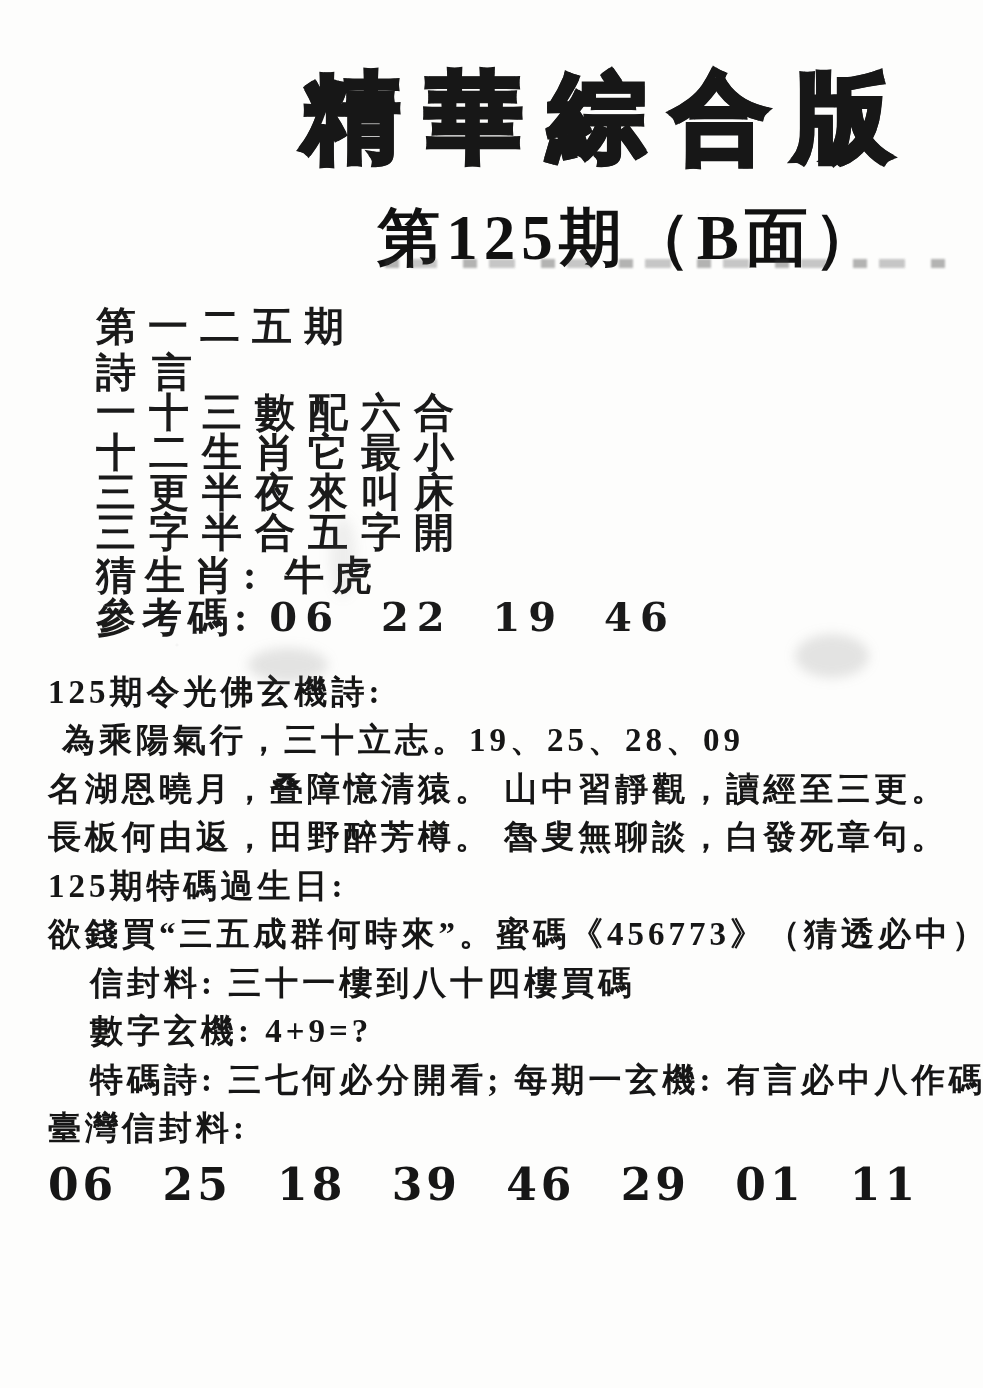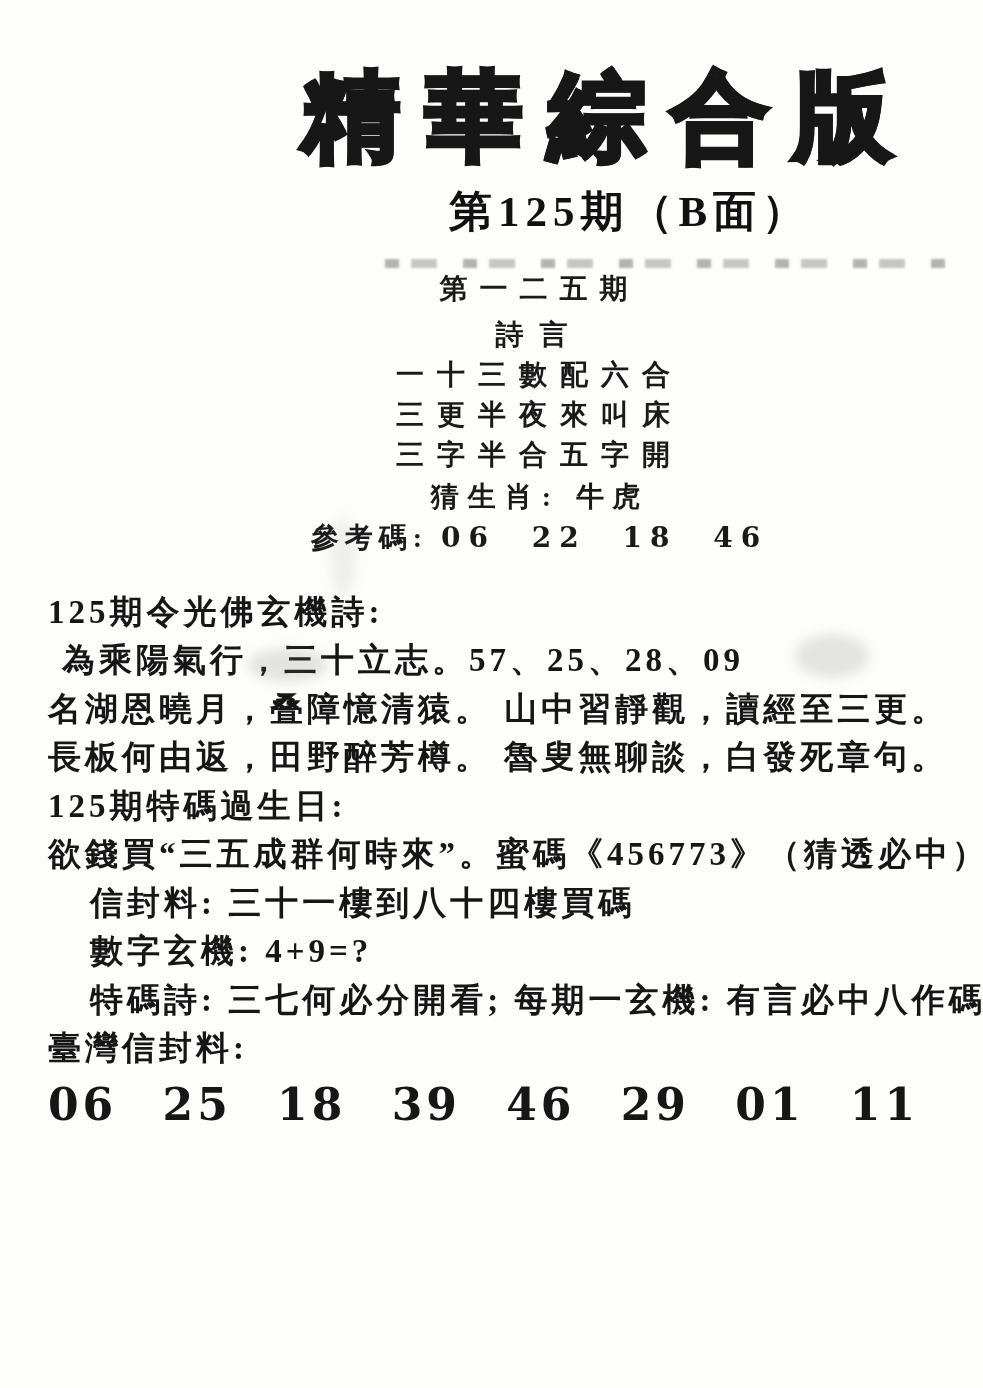--- a/index.html
+++ b/index.html
@@ -20,21 +20,21 @@
       radial-gradient(circle at 18% 42%, rgba(0,0,0,0.03) 0 1px, transparent 2px),
       radial-gradient(circle at 72% 11%, rgba(0,0,0,0.025) 0 1px, transparent 2px),
       #fdfdfc;
   }
 
   
   .masthead {
     margin: 62px 0 0 260px;
     width: 700px;
     text-align: center;
-    font-family: Liberation Serif, serif;
+    font-family: Liberation Sans, sans-serif;
     font-weight: bold;
     font-size: 97px;
     line-height: 1.15;
     letter-spacing: 26px;
     color: #ffffff;
     -webkit-text-stroke: 5px #171717;
     text-shadow:
       2px 2px 0 #171717, -2px -2px 0 #171717,
       2px -2px 0 #171717, -2px 2px 0 #171717;
     white-space: nowrap;
@@ -46,38 +46,37 @@
     left: 385px; top: 197px;
     width: 565px; height: 9px;
     background: repeating-linear-gradient(90deg,
       rgba(60,60,60,0.55) 0 14px, transparent 14px 26px,
       rgba(60,60,60,0.4) 26px 52px, transparent 52px 78px);
     filter: blur(1.2px);
     opacity: 0.7;
   }
 
   .issue-title {
-    margin: 14px 0 0 330px;
+    margin: 30px 0 0 330px;
     width: 600px;
     text-align: center;
     font-weight: bold;
-    font-size: 43px;
+    font-size: 63px;
     letter-spacing: 6px;
     line-height: 1.1;
     white-space: nowrap;
     color: #111;
   }
 
   
   .center-block {
     margin-top: 34px;
     padding-left: 96px; 
-    text-align: center;
     font-weight: bold;
-    font-size: 28px;
+    font-size: 40px;
     color: #1a1a1a;
   }
   .center-block .line { line-height: 40px; white-space: nowrap; }
   .issue-line   { letter-spacing: 12px; }
   .poem-heading { letter-spacing: 16px; margin-top: 6px; }
   .poem-line    { letter-spacing: 13px; }
   .zodiac-line  { letter-spacing: 9px; margin-top: 2px; }
   .ref-line     { letter-spacing: 6px; margin-top: 1px; }
   .ref-line .digits, .zodiac-line .digits {
     font-family: "DejaVu Serif", "Liberation Serif", serif;
@@ -122,35 +121,36 @@
   <div class="masthead">精華綜合版</div>
 
   <div class="smudge-strip"></div>
 
   <div class="issue-title">第125期（B面）</div>
 
   <div class="center-block">
     <div class="line issue-line">第一二五期</div>
     <div class="line poem-heading">詩言</div>
     <div class="line poem-line">一十三數配六合</div>
+    <div class="line poem-line">十二生肖它最小</div>
     <div class="line poem-line">三更半夜來叫床</div>
     <div class="line poem-line">三字半合五字開</div>
     <div class="line zodiac-line">
       <span>猜生肖:</span>
       <span class="digits">牛虎</span>
     </div>
     <div class="line ref-line">
       <span>參考碼:</span>
-      <span class="digits">06 22 18 46</span>
+      <span class="digits">06 22 19 46</span>
     </div>
   </div>
 
   <div class="body-block">
     <div class="bline">125期令光佛玄機詩:</div>
-    <div class="bline indent-1">為乘陽氣行，三十立志。57、25、28、09</div>
+    <div class="bline indent-1">為乘陽氣行，三十立志。19、25、28、09</div>
     <div class="bline">名湖恩曉月，叠障憶清猿。 山中習靜觀，讀經至三更。</div>
     <div class="bline">長板何由返，田野醉芳樽。 魯叟無聊談，白發死章句。</div>
     <div class="bline">125期特碼過生日:</div>
     <div class="bline">欲錢買“三五成群何時來”。蜜碼《456773》（猜透必中）</div>
     <div class="bline indent-2">信封料: 三十一樓到八十四樓買碼</div>
     <div class="bline indent-2">數字玄機: 4+9=?</div>
     <div class="bline indent-2">特碼詩: 三七何必分開看; 每期一玄機: 有言必中八作碼</div>
     <div class="bline">臺灣信封料:</div>
     <div class="bline numbers-line">06 25 18 39 46 29 01 11</div>
   </div>

